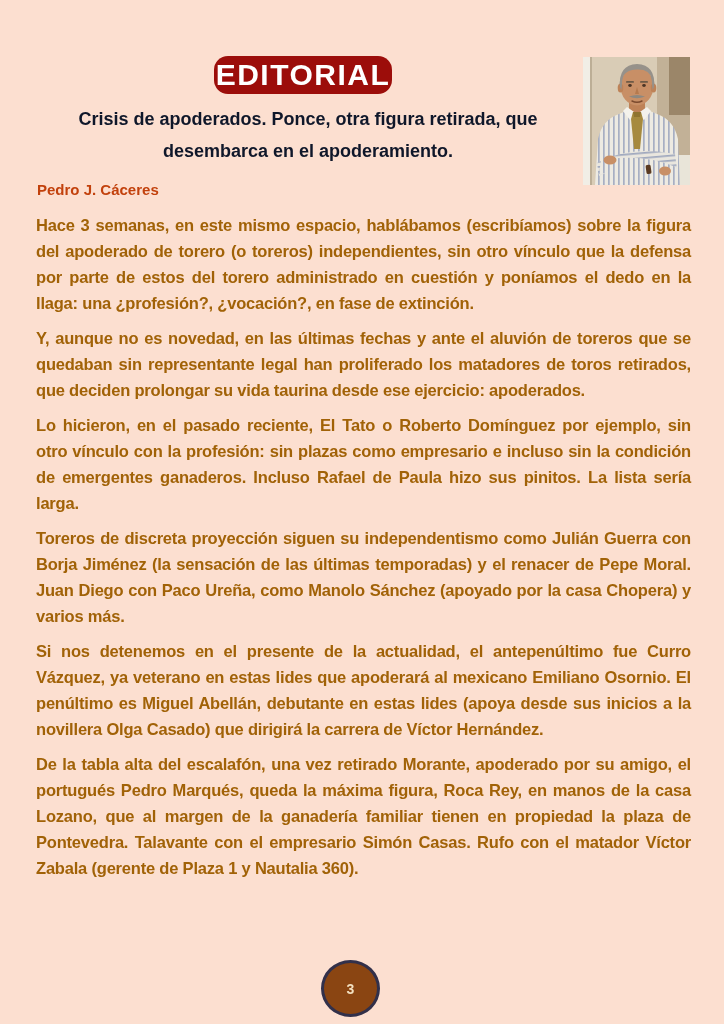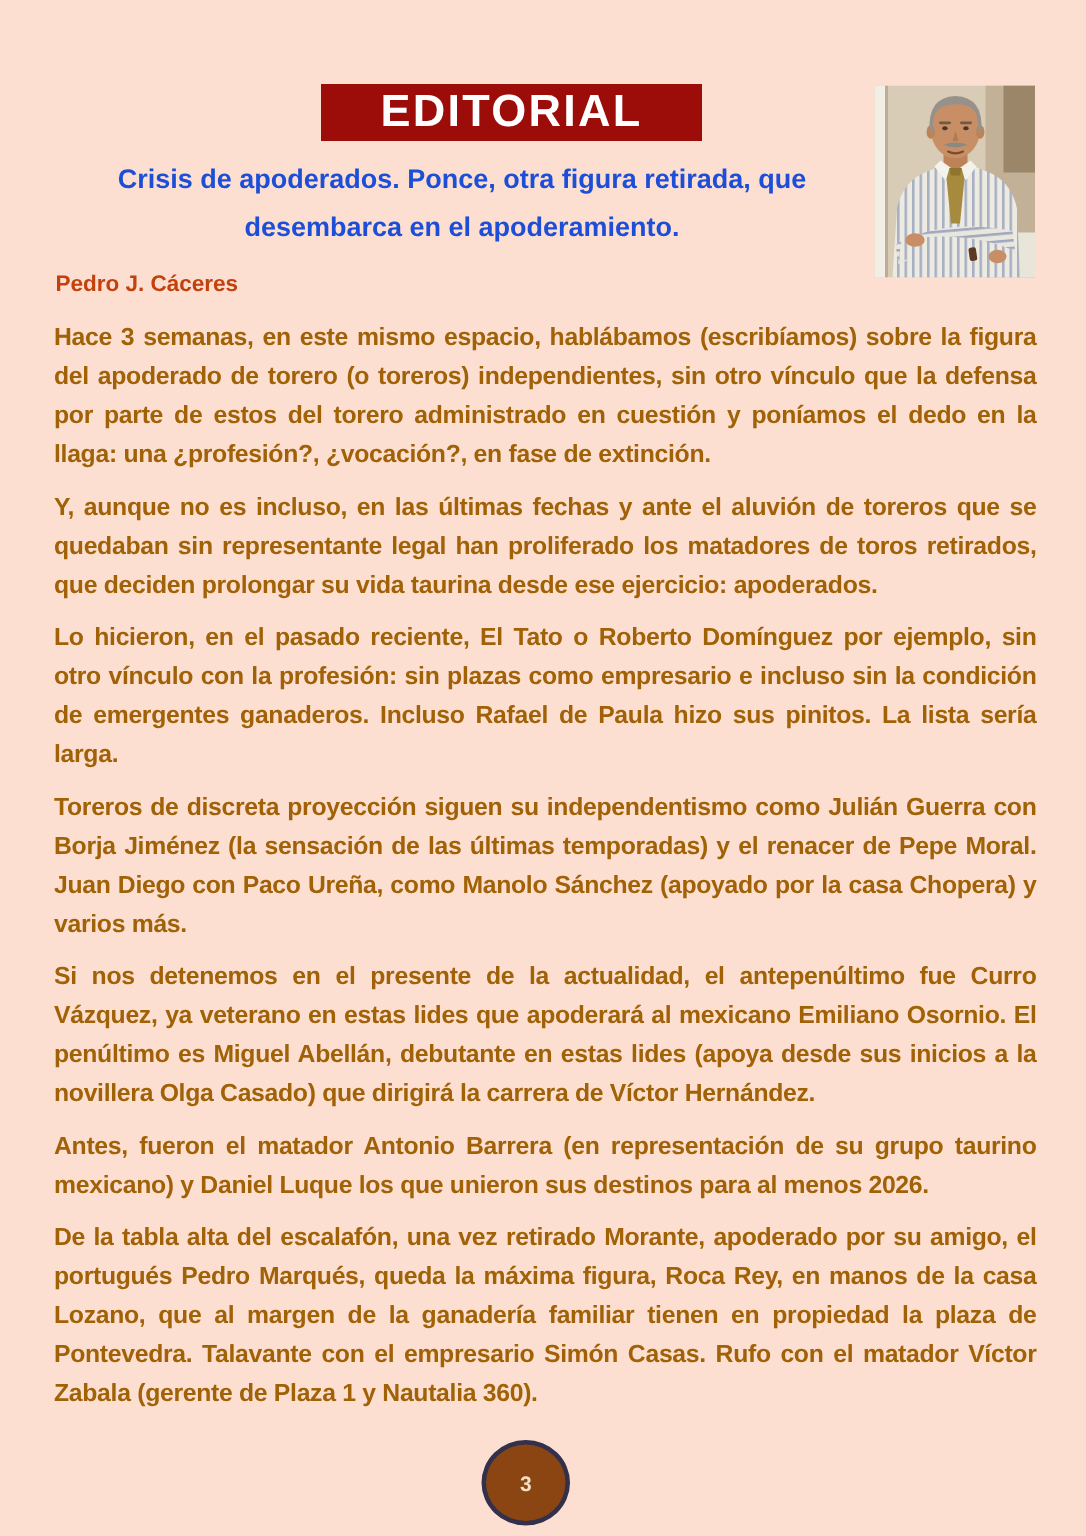--- a/index.html
+++ b/index.html
@@ -8,26 +8,27 @@
     width: 724px;
     height: 1024px;
     background: #FCDFD0;
     font-family: "Liberation Sans", sans-serif;
     overflow: hidden;
   }
   .banner {
     position: absolute;
     left: 214px;
     top: 56px;
-    width: 254px;
+    width: 178px;
     height: 38px;
     background: #9C0D0A;
     display: flex;
     align-items: center;
     justify-content: center;
+    border-radius: 14px;
   }
   .banner-text {
     color: #FFFFFF;
     font-weight: bold;
     font-size: 30px;
     letter-spacing: 1.5px;
     line-height: 1;
   }
   .photo {
     position: absolute;
@@ -37,21 +38,21 @@
     height: 128px;
   }
   .photo svg { display: block; width: 100%; height: 100%; }
   .headline {
     position: absolute;
     left: 30px;
     top: 104px;
     width: 556px;
     margin: 0;
     text-align: center;
-    color: #1d4ed8;
+    color: #0f172a;
     font-size: 18px;
     font-weight: bold;
     line-height: 1.75;
   }
   .author {
     position: absolute;
     left: 37px;
     top: 181px;
     color: #c2410c;
     font-weight: bold;
@@ -156,25 +157,24 @@
       <rect x="63" y="108" width="5" height="9" rx="1.5" fill="#5A3A22" transform="rotate(-8 65 112)"></rect>
     </svg>
   </div>
 
   <h1 class="headline">Crisis de apoderados. Ponce, otra figura retirada, que desembarca en el apoderamiento.</h1>
 
   <div class="author">Pedro J. Cáceres</div>
 
   <div class="body-text">
     <p>Hace 3 semanas, en este mismo espacio, hablábamos (escribíamos) sobre la figura del apoderado de torero (o toreros) independientes, sin otro vínculo que la defensa por parte de estos del torero administrado en cuestión y poníamos el dedo en la llaga: una ¿profesión?, ¿vocación?, en fase de extinción.</p>
-    <p>Y, aunque no es incluso, en las últimas fechas y ante el aluvión de toreros que se quedaban sin representante legal han proliferado los matadores de toros retirados, que deciden prolongar su vida taurina desde ese ejercicio: apoderados.</p>
+    <p>Y, aunque no es novedad, en las últimas fechas y ante el aluvión de toreros que se quedaban sin representante legal han proliferado los matadores de toros retirados, que deciden prolongar su vida taurina desde ese ejercicio: apoderados.</p>
     <p>Lo hicieron, en el pasado reciente, El Tato o Roberto Domínguez por ejemplo, sin otro vínculo con la profesión: sin plazas como empresario e incluso sin la condición de emergentes ganaderos. Incluso Rafael de Paula hizo sus pinitos. La lista sería larga.</p>
     <p>Toreros de discreta proyección siguen su independentismo como Julián Guerra con Borja Jiménez (la sensación de las últimas temporadas) y el renacer de Pepe Moral. Juan Diego con Paco Ureña, como Manolo Sánchez (apoyado por la casa Chopera) y varios más.</p>
     <p>Si nos detenemos en el presente de la actualidad, el antepenúltimo fue Curro Vázquez, ya veterano en estas lides que apoderará al mexicano Emiliano Osornio. El penúltimo es Miguel Abellán, debutante en estas lides (apoya desde sus inicios a la novillera Olga Casado) que dirigirá la carrera de Víctor Hernández.</p>
-    <p>Antes, fueron el matador Antonio Barrera (en representación de su grupo taurino mexicano) y Daniel Luque los que unieron sus destinos para al menos 2026.</p>
     <p>De la tabla alta del escalafón, una vez retirado Morante, apoderado por su amigo, el portugués Pedro Marqués, queda la máxima figura, Roca Rey, en manos de la casa Lozano, que al margen de la ganadería familiar tienen en propiedad la plaza de Pontevedra. Talavante con el empresario Simón Casas. Rufo con el matador Víctor Zabala (gerente de Plaza 1 y Nautalia 360).</p>
   </div>
 
   <div class="page-badge">
     <span>3</span>
   </div>
 
 </div>
 
 </body></html>

